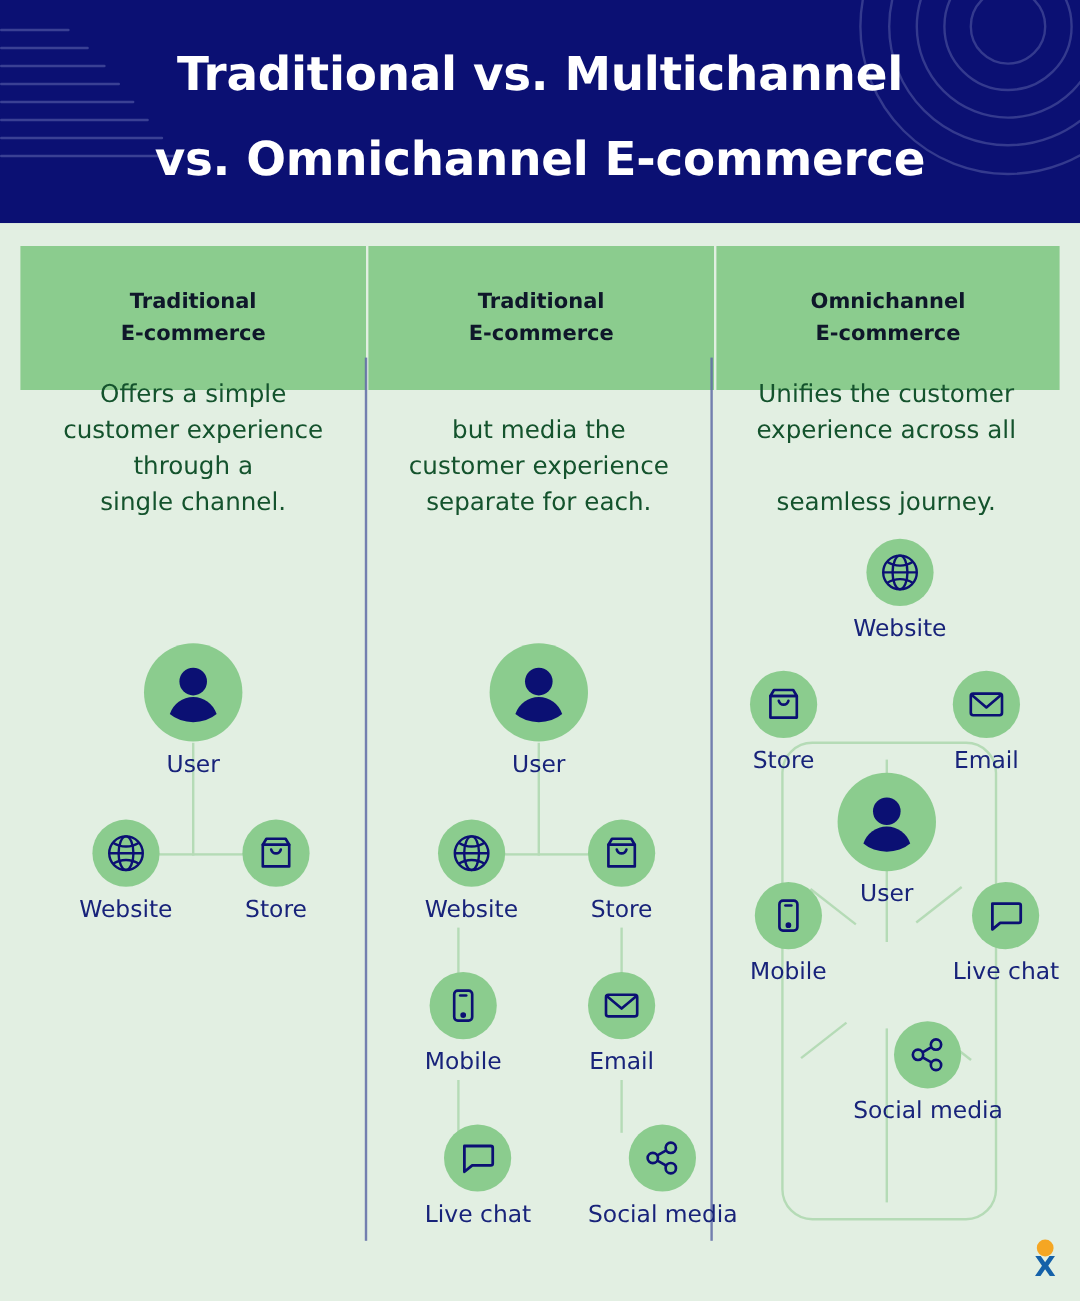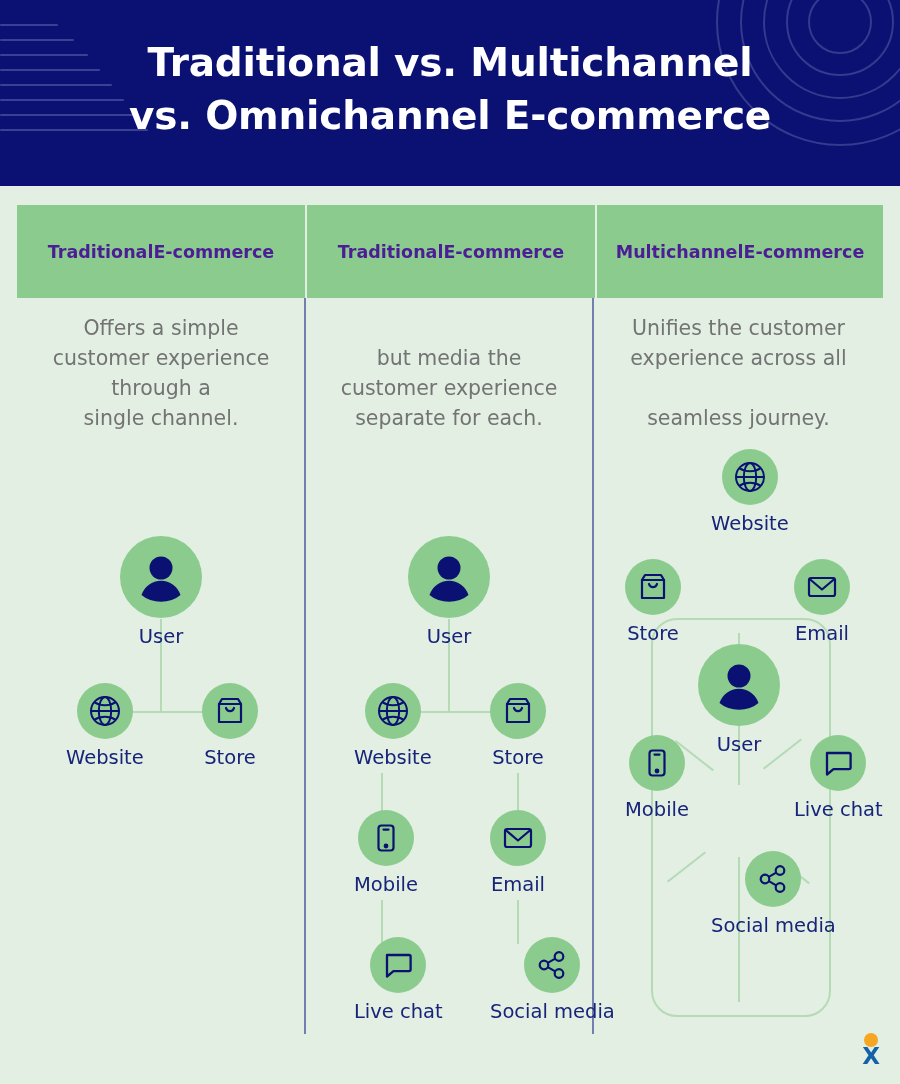--- a/index.html
+++ b/index.html
@@ -17,56 +17,56 @@
     position:absolute;left:0;top:0;width:900px;height:186px;
     background:#0b1073;overflow:hidden;
   }
   .header-title{
     position:absolute;left:0;top:36px;width:900px;
     text-align:center;color:#ffffff;
     font-family:"DejaVu Sans", sans-serif;
     font-weight:bold;font-size:39px;line-height:53px;
     letter-spacing:-0.2px;
   }
-  .header-title .l2{display:block;}
+  .header-title .l2{display:block;margin-top:18px;}
   .deco-lines{position:absolute;left:0;top:24px;width:140px;height:130px;}
   .deco-lines i{
     display:block;background:#3a4094;height:2px;margin-bottom:13px;border-radius:1px;
   }
   .deco-arcs{position:absolute;right:-40px;top:-78px;width:200px;height:200px;}
   .deco-arcs span{
     position:absolute;border:2px solid #343a8e;border-radius:50%;
     left:50%;top:50%;transform:translate(-50%,-50%);
   }
 
   
   .board{position:absolute;left:0;top:186px;width:900px;height:898px;background:#e2efe2;}
 
   .col-head-row{position:absolute;left:17px;top:19px;width:866px;height:93px;display:flex;}
   .col-head{
-    background:#8bcc8e;height:93px;
-    display:flex;flex-direction:row;align-items:center;justify-content:center;
-    color:#4c1d95;font-weight:bold;font-size:17.5px;line-height:26px;text-align:center;
+    background:#8bcc8e;height:120px;
+    display:flex;flex-direction:column;align-items:center;justify-content:center;
+    color:#0f172a;font-weight:bold;font-size:17.5px;line-height:26px;text-align:center;
   }
   .col-head.c1{width:288px;}
   .col-head.c2{width:288px;margin-left:2px;}
   .col-head.c3{width:286px;margin-left:2px;}
 
   .vdivider{position:absolute;width:2px;background:#5f6ba6;opacity:.85;top:112px;height:736px;}
   .vdivider.d1{left:304px;}
   .vdivider.d2{left:592px;}
 
   
   .col{position:absolute;top:112px;}
   .col.c1{left:17px;width:288px;}
   .col.c2{left:306px;width:286px;}
   .col.c3{left:594px;width:289px;}
 
   .col-desc{
-    color:#737373;text-align:center;
+    color:#14532d;text-align:center;
     font-size:20.5px;line-height:30px;
     padding:15px 14px 0 14px;
   }
 
   
   .diagram{position:relative;width:100%;}
   .node{position:absolute;display:flex;flex-direction:column;align-items:center;justify-content:space-between;}
   .circ{
     border-radius:50%;background:#8bcc8e;
     display:flex;align-items:center;justify-content:center;
@@ -133,21 +133,21 @@
     <div class="col-head-row">
       <div class="col-head c1">
         <span>Traditional</span>
         <span>E-commerce</span>
       </div>
       <div class="col-head c2">
         <span>Traditional</span>
         <span>E-commerce</span>
       </div>
       <div class="col-head c3">
-        <span>Multichannel</span>
+        <span>Omnichannel</span>
         <span>E-commerce</span>
       </div>
     </div>
 
     <div class="vdivider d1"></div>
     <div class="vdivider d2"></div>
 
     <div class="col c1">
       <div class="col-desc">
         <span>Offers a simple</span><br>

